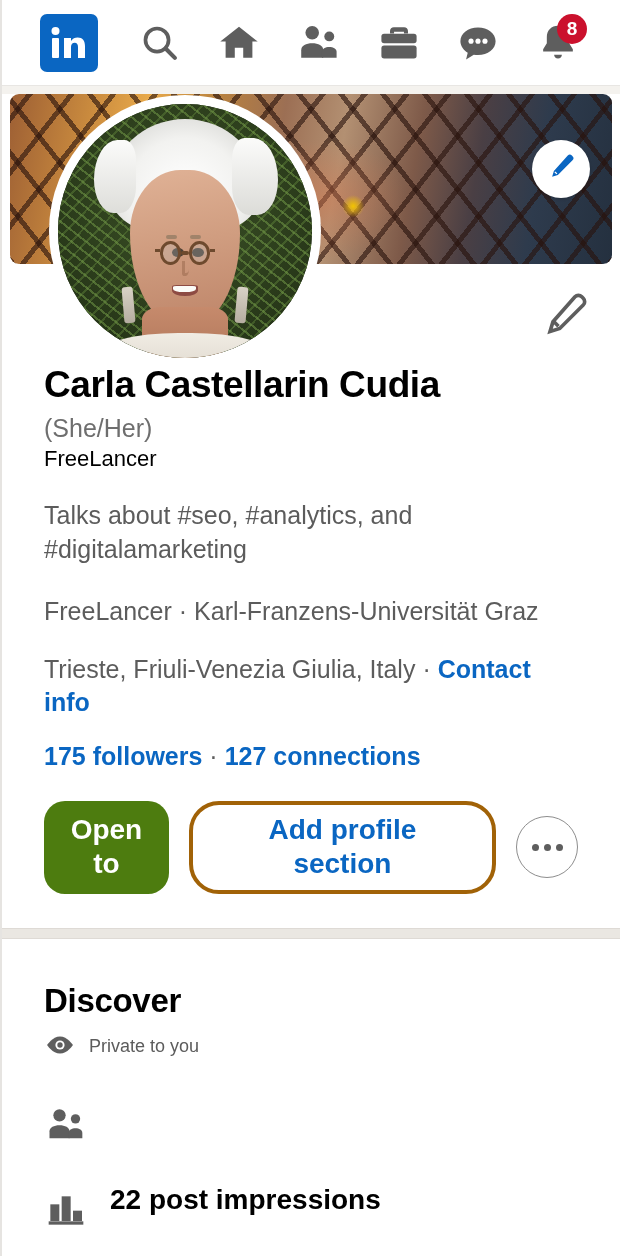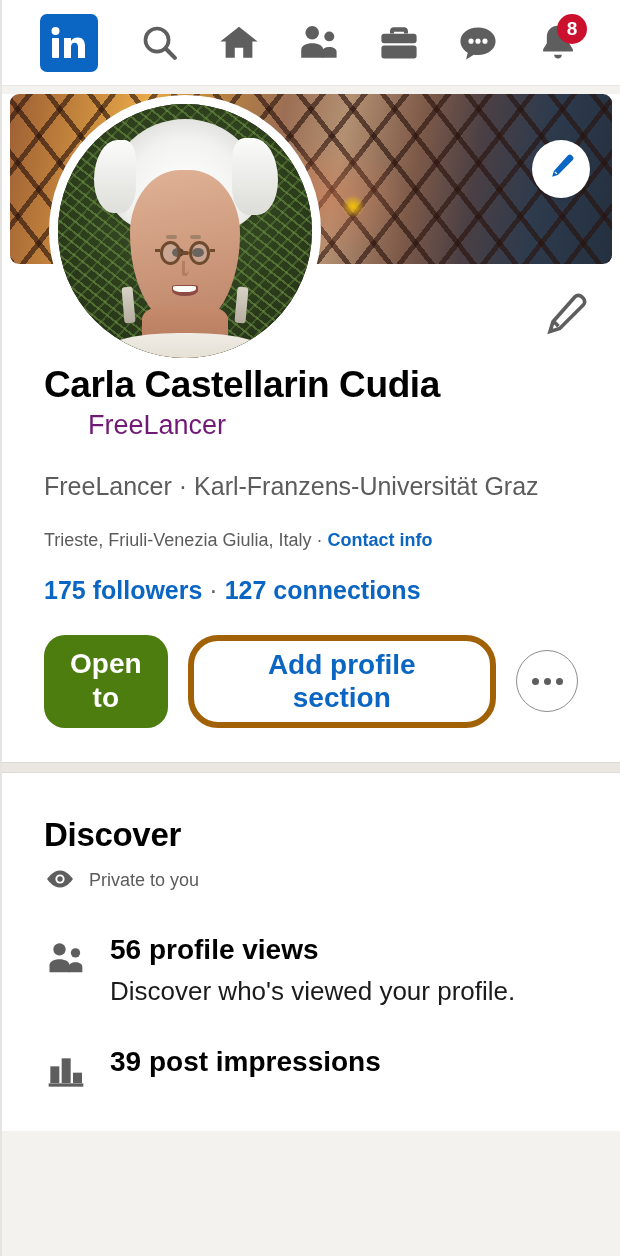--- a/index.html
+++ b/index.html
@@ -298,41 +298,40 @@
     letter-spacing: -0.4px;
     line-height: 1.15;
   }
   .pronouns {
     font-size: 25px;
     color: #6e6e6e;
     margin-top: 6px;
     line-height: 1.2;
   }
   .headline {
-    font-size: 27px;
-    color: #701a75;
+    font-size: 22px;
+    color: #000000;
     margin-top: 2px;
     line-height: 1.25;
-    margin-left: 44px;
   }
   .talks {
     font-size: 25px;
     color: #5c5c5c;
     margin-top: 27px;
     line-height: 1.35;
     max-width: 400px;
   }
   .orgline {
     font-size: 25px;
     color: #5c5c5c;
     margin-top: 28px;
     line-height: 1.3;
   }
   .locline {
-    font-size: 18px;
+    font-size: 25px;
     color: #5c5c5c;
     margin-top: 26px;
     line-height: 1.3;
   }
   .link-blue {
     color: #0a66c2;
     font-weight: bold;
     cursor: pointer;
   }
   .statsline {
@@ -366,21 +365,21 @@
     font-family: "Liberation Sans", sans-serif;
     cursor: pointer;
     padding: 8px 10px;
     line-height: 1.22;
     text-align: center;
   }
   .btn-outline {
     min-height: 93px;
     background: #ffffff;
     color: #0a66c2;
-    border: 6px solid #a16207;
+    border: 4px solid #a16207;
     border-radius: 30px;
     font-size: 28px;
     font-weight: bold;
     font-family: "Liberation Sans", sans-serif;
     cursor: pointer;
     padding: 0 36px;
     line-height: 1.2;
   }
   .btn-more {
     width: 62px; height: 62px;
@@ -580,21 +579,23 @@
           <svg width="44" height="44" viewBox="0 0 24 24" aria-hidden="true">
             <path d="M16.9 2.6a2.6 2.6 0 0 1 3.7 0l.8.8a2.6 2.6 0 0 1 0 3.7L8.6 19.9l-5.3 1.6 1.6-5.3z" fill="none" stroke="#5e5e5e" stroke-width="2"></path>
             <path d="M5.3 16.1l2.6 2.6" stroke="#5e5e5e" stroke-width="2"></path>
           </svg>
         </span>
       </div>
 
       <div class="info-block">
 
         <div class="pname">Carla Castellarin Cudia</div>
+        <div class="pronouns">(She/Her)</div>
         <div class="headline">FreeLancer</div>
+        <div class="talks">Talks about #seo, #analytics, and #digitalamarketing</div>
         <div class="orgline">FreeLancer · Karl-Franzens-Universität Graz</div>
 
         <div class="locline">
           <span>Trieste, Friuli-Venezia Giulia, Italy</span>
           <span>·</span>
           <span class="link-blue">Contact info</span>
         </div>
 
         <div class="statsline">
           <span class="stat-link">175 followers</span>
@@ -634,37 +635,33 @@
 
       <div class="a-item">
         <div class="a-icon">
           <svg width="40" height="40" viewBox="0 0 24 24" aria-hidden="true">
             <circle cx="8.1" cy="6.2" r="3.7" fill="#5e5e5e"></circle>
             <path d="M2.1 20v-4.2c0-2.4 2.7-3.7 6-3.7s6 1.3 6 3.7V20z" fill="#5e5e5e"></path>
             <circle cx="17.7" cy="8.3" r="2.8" fill="#5e5e5e"></circle>
             <path d="M13.6 20v-3.2c0-1.8 1.9-2.8 4.1-2.8s4.1 1 4.1 2.8V20z" fill="#5e5e5e"></path>
           </svg>
         </div>
-        <div class="a-text">
-          <div class="a-head">56 profile views</div>
-          <div class="a-sub">Discover who's viewed your profile.</div>
-        </div>
       </div>
 
       <div class="a-item">
         <div class="a-icon">
           <svg width="40" height="40" viewBox="0 0 24 24" aria-hidden="true">
             <rect x="2.6" y="9.2" width="5.4" height="10.0" fill="#5e5e5e"></rect>
             <rect x="9.4" y="4.4" width="5.4" height="14.8" fill="#5e5e5e"></rect>
             <rect x="16.2" y="13.0" width="5.4" height="6.2" fill="#5e5e5e"></rect>
             <rect x="1.6" y="19.4" width="20.8" height="2.0" fill="#5e5e5e"></rect>
           </svg>
         </div>
         <div class="a-text">
-          <div class="a-head">39 post impressions</div>
+          <div class="a-head">22 post impressions</div>
 
         </div>
       </div>
 
     </div>
 
   </div>
 </div>
 
 </body></html>

